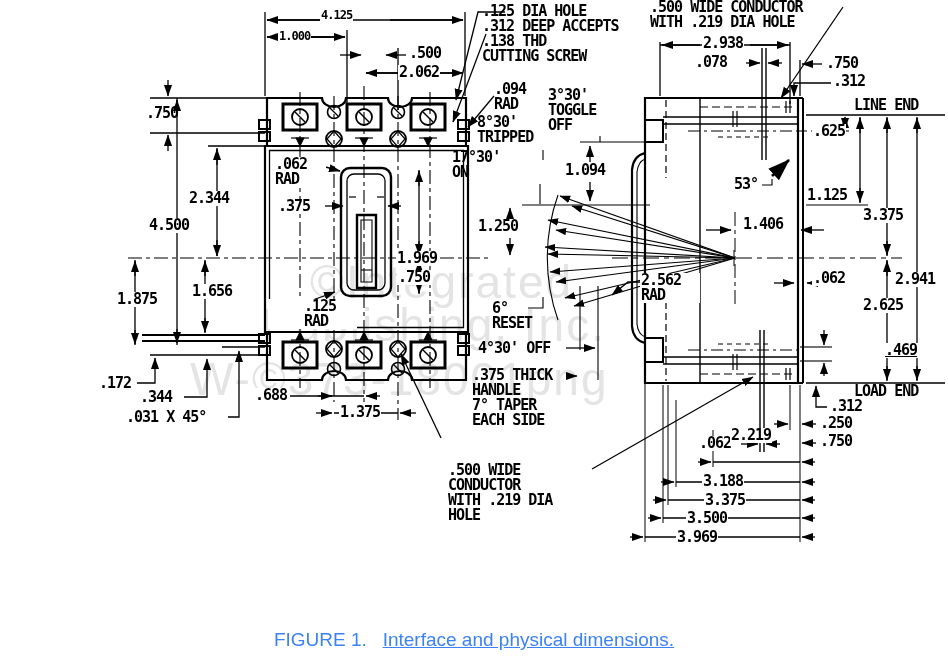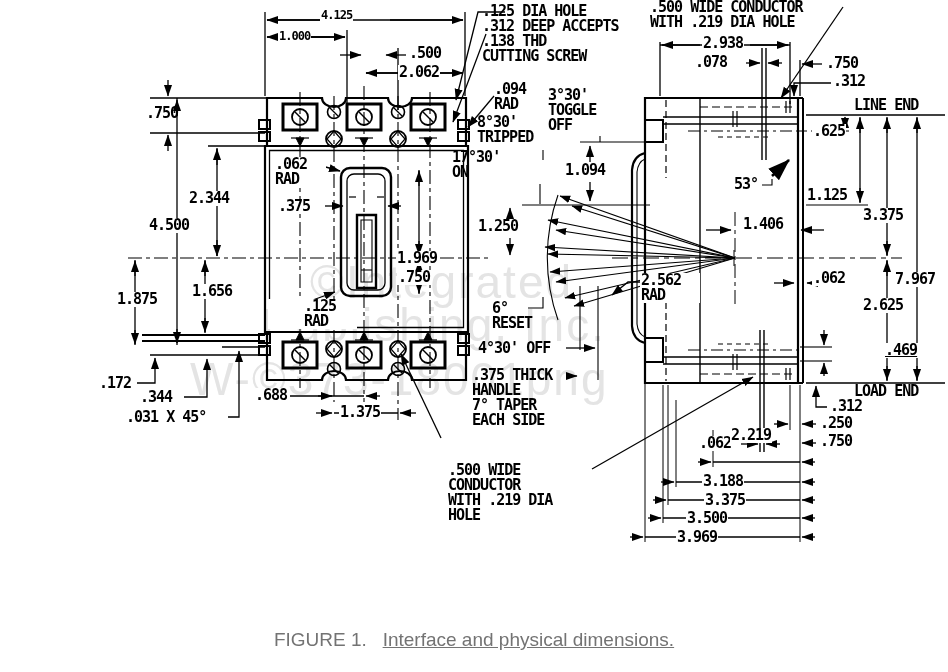--- a/index.html
+++ b/index.html
@@ -7,21 +7,21 @@
         font-family:"DejaVu Sans Mono",monospace;}
   #draw{position:absolute;left:0;top:0;z-index:1;}
   .lbl{position:absolute;z-index:2;font:700 15px "DejaVu Sans Mono",monospace;
        letter-spacing:-1px;line-height:15px;white-space:pre-line;color:#000;}
   .lg{font-size:12px;line-height:19px;}
   .bg{background:#fff;padding:0 1px;}
   .ctr{text-align:left;}
   .wm{position:absolute;z-index:0;font:400 46px "Liberation Sans",sans-serif;
       color:#e4e4e4;letter-spacing:2px;white-space:nowrap;}
   #caption{position:absolute;left:0;top:629px;width:100%;text-align:center;z-index:2;
-           font:400 19px "Liberation Sans",sans-serif;color:#737373;}
+           font:400 19px "Liberation Sans",sans-serif;color:#3b82f6;}
   #caption .und{text-decoration:underline;}
   svg line,svg path,svg rect,svg circle{vector-effect:non-scaling-stroke;}
 </style>
 </head>
 <body>
 
 <div id="page">
 
   <div class="wm" style="left:310px;top:255px;">©Integrated</div>
   <div class="wm" style="left:262px;top:298px;">Publishing, Inc.</div>
@@ -398,21 +398,21 @@
   <div class="lbl bg" style="left:694px;top:55px;">.078</div>
   <div class="lbl" style="left:826px;top:56px;">.750</div>
   <div class="lbl" style="left:833px;top:74px;">.312</div>
   <div class="lbl" style="left:854px;top:98px;">LINE END</div>
   <div class="lbl bg" style="left:812px;top:124px;">.625</div>
   <div class="lbl bg" style="left:806px;top:188px;">1.125</div>
   <div class="lbl bg" style="left:862px;top:208px;">3.375</div>
   <div class="lbl bg" style="left:733px;top:177px;">53°</div>
   <div class="lbl bg" style="left:742px;top:217px;">1.406</div>
   <div class="lbl bg" style="left:812px;top:271px;">.062</div>
-  <div class="lbl bg" style="left:894px;top:272px;">7.967</div>
+  <div class="lbl bg" style="left:894px;top:272px;">2.941</div>
   <div class="lbl bg" style="left:862px;top:298px;">2.625</div>
   <div class="lbl bg" style="left:884px;top:343px;text-decoration:underline;">.469</div>
   <div class="lbl" style="left:854px;top:384px;">LOAD END</div>
   <div class="lbl" style="left:830px;top:399px;">.312</div>
   <div class="lbl" style="left:820px;top:416px;">.250</div>
   <div class="lbl" style="left:820px;top:434px;">.750</div>
   <div class="lbl bg" style="left:698px;top:436px;">.062</div>
   <div class="lbl bg" style="left:730px;top:428px;">2.219</div>
   <div class="lbl bg" style="left:702px;top:474px;">3.188</div>
   <div class="lbl bg" style="left:704px;top:493px;">3.375</div>

